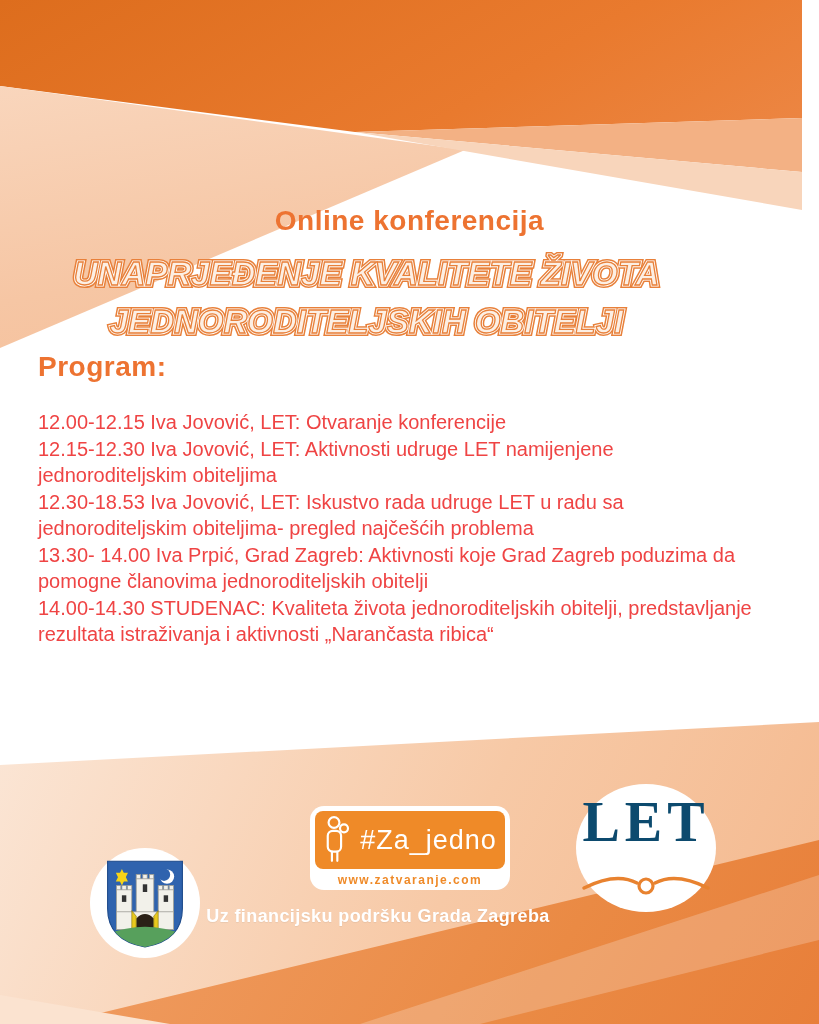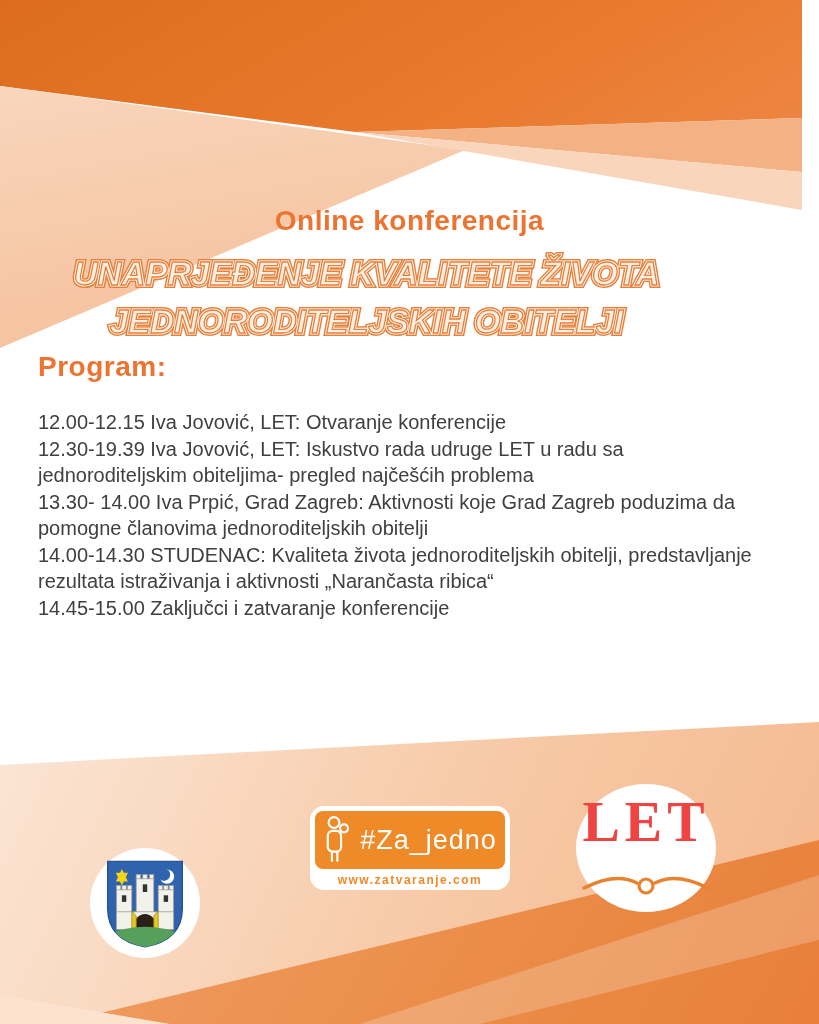--- a/index.html
+++ b/index.html
@@ -67,21 +67,21 @@
   .title-line .l1 { -webkit-text-stroke: 6px #e8803a; }
   .title-line .l2 { -webkit-text-stroke: 3px #ffffff; }
   .title-line .l3 { -webkit-text-stroke: 1.3px #e8803a; color:#fcefe4; }
   
   .program { position:absolute; top:350px; left:38px; width:724px; }
   .program-heading {
     color:#ed7331; font-size:28px; font-weight:bold; line-height:34px;
     margin-bottom:25px; letter-spacing:0.5px;
   }
   .program-item {
-    color:#404040; font-size:20px; line-height:26.5px; font-weight:400;
+    color:#ef4444; font-size:20px; line-height:26.5px; font-weight:400;
   }
   
   .zagreb-logo { position:absolute; left:90px; top:848px; width:110px; height:110px; }
   .zajedno-logo {
     position:absolute; left:310px; top:806px; width:200px; height:84px;
     background:#ffffff; border-radius:14px;
   }
   .zajedno-inner {
     position:absolute; left:5px; top:5px; right:5px; height:58px;
     background:#ef8a28; border-radius:8px;
@@ -100,21 +100,21 @@
   }
   .let-logo {
     position:absolute; left:576px; top:784px; width:140px; height:128px;
     background:#ffffff; border-radius:50%;
     text-align:center;
   }
   .let-text {
     margin-top:6px;
     font-family:"Liberation Serif", serif;
     font-weight:bold; font-size:56px; line-height:64px;
-    color:#ef4444; letter-spacing:5px;
+    color:#0c4a6e; letter-spacing:5px;
   }
   .let-wave { position:absolute; left:0; bottom:10px; width:140px; height:40px; }
   .support-text {
     position:absolute; left:198px; top:906px; width:360px;
     text-align:center; color:#ffffff;
     font-size:18px; font-weight:bold; letter-spacing:0.4px;
     text-shadow:0 1px 1px rgba(0,0,0,0.06);
   }
 </style>
 </head>
@@ -148,24 +148,24 @@
       <span class="l1">JEDNORODITELJSKIH OBITELJI</span>
       <span class="l2">JEDNORODITELJSKIH OBITELJI</span>
       <span class="l3">JEDNORODITELJSKIH OBITELJI</span>
     </div>
   </div>
 
   <div class="program">
     <div class="program-heading">Program:</div>
     <div>
       <div class="program-item">12.00-12.15 Iva Jovović, LET: Otvaranje konferencije</div>
-      <div class="program-item">12.30-19.39 Iva Jovović, LET: Iskustvo rada udruge LET u radu sa jednoroditeljskim obiteljima- pregled najčešćih problema</div>
+      <div class="program-item">12.15-12.30 Iva Jovović, LET: Aktivnosti udruge LET namijenjene jednoroditeljskim obiteljima</div>
+      <div class="program-item">12.30-18.53 Iva Jovović, LET: Iskustvo rada udruge LET u radu sa jednoroditeljskim obiteljima- pregled najčešćih problema</div>
       <div class="program-item">13.30- 14.00 Iva Prpić, Grad Zagreb: Aktivnosti koje Grad Zagreb poduzima da pomogne članovima jednoroditeljskih obitelji</div>
       <div class="program-item">14.00-14.30 STUDENAC: Kvaliteta života jednoroditeljskih obitelji, predstavljanje rezultata istraživanja i aktivnosti „Narančasta ribica“</div>
-      <div class="program-item">14.45-15.00 Zaključci i zatvaranje konferencije</div>
     </div>
   </div>
 
   <div class="zagreb-logo">
     <svg viewBox="0 0 100 100" width="110" height="110">
       <circle cx="50" cy="50" r="50" fill="#ffffff"></circle>
       <defs>
         <clipPath id="shieldClip">
           <path d="M16 12 H84 V55 Q84 84 50 90 Q16 84 16 55 Z"></path>
         </clipPath>
@@ -227,14 +227,15 @@
     <div class="let-text">LET</div>
     <svg class="let-wave" viewBox="0 0 140 40">
       <g fill="none" stroke="#e8822f" stroke-width="3.5" stroke-linecap="round">
         <path d="M8 26 Q40 10 61 21"></path>
         <path d="M79 21 Q100 10 132 26"></path>
         <circle cx="70" cy="24" r="7" fill="#ffffff" stroke-width="3.2"></circle>
       </g>
     </svg>
   </div>
 
+  <div class="support-text">Uz financijsku podršku Grada Zagreba</div>
 
 </div>
 
 </body></html>

